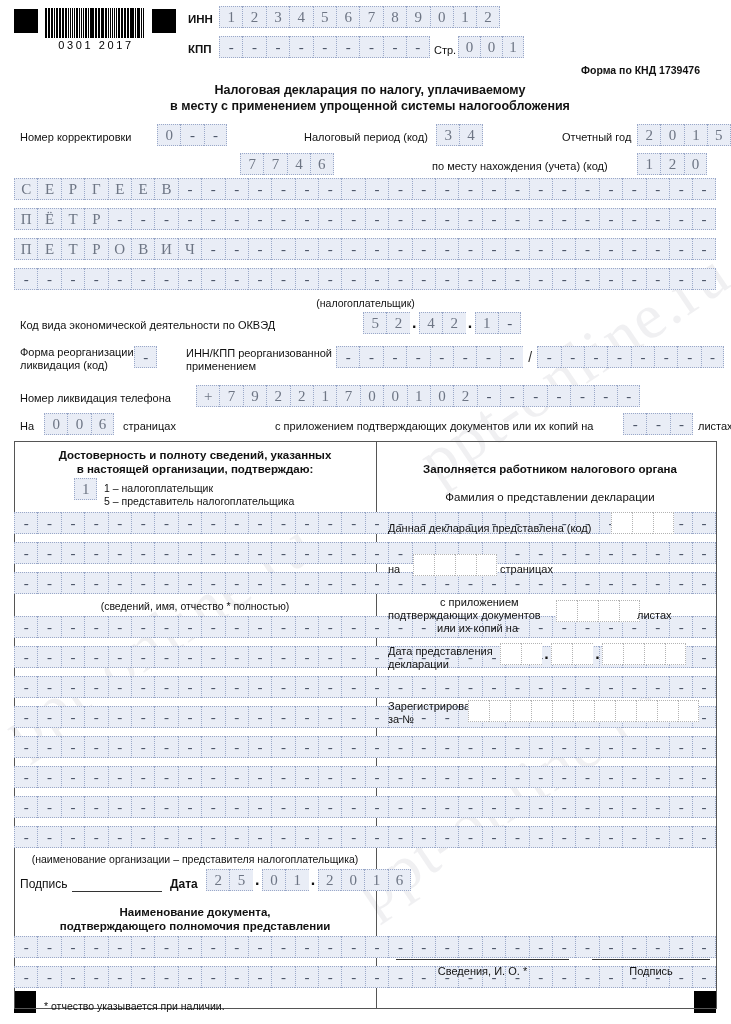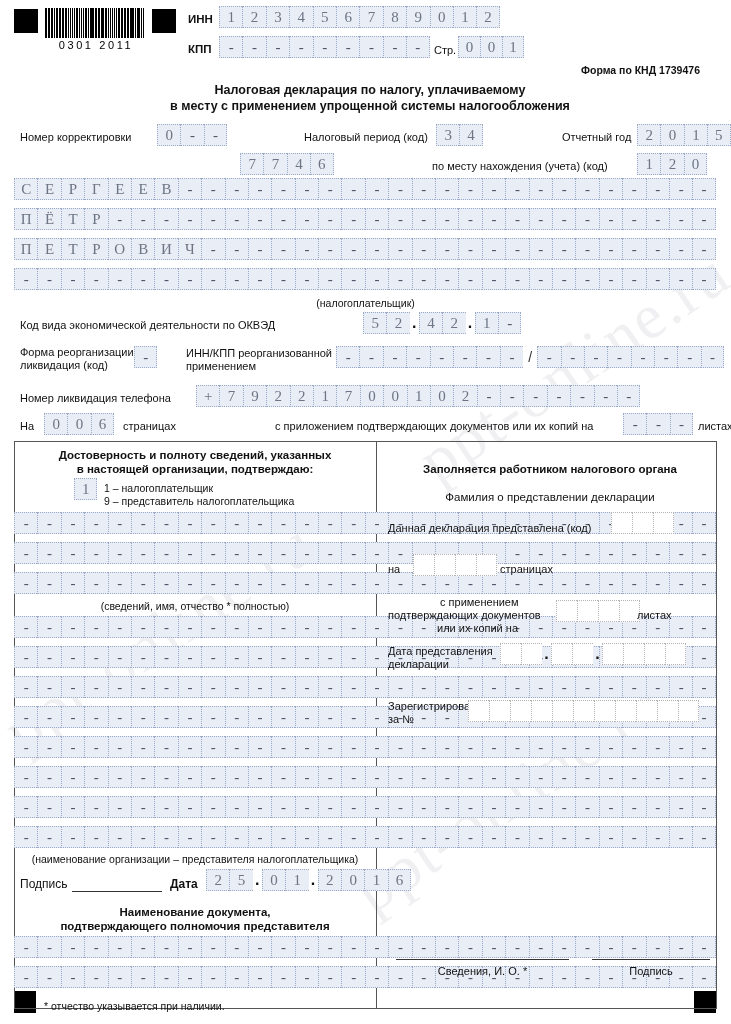--- a/index.html
+++ b/index.html
@@ -148,21 +148,21 @@
         <i style="width: 1px;"></i>
         <i style="width: 2px;"></i>
         <i style="width: 1px;"></i>
         <i style="width: 3px;"></i>
         <i style="width: 1px;"></i>
         <i style="width: 1px;"></i>
         <i style="width: 2px;"></i>
         <i style="width: 1px;"></i>
         <i style="width: 2px;"></i>
       </div>
-    <div class="barcode-num">0301 2011</div>
+    <div class="barcode-num">0301 2017</div>
 
     <div class="lbl b" style="left:188px;top:13px;font-size:11.5px;">ИНН</div>
     <div class="cells" id="inn-cells" style="left:219px;top:6px;">
         <div class="cell" style="width: 23.4px;">1</div>
         <div class="cell" style="width: 23.4px;">2</div>
         <div class="cell" style="width: 23.4px;">3</div>
         <div class="cell" style="width: 23.4px;">4</div>
         <div class="cell" style="width: 23.4px;">5</div>
         <div class="cell" style="width: 23.4px;">6</div>
         <div class="cell" style="width: 23.4px;">7</div>
@@ -444,21 +444,21 @@
     <div class="vr" style="left:14px;top:441px;height:568px;"></div>
     <div class="vr" style="left:716px;top:441px;height:568px;"></div>
 
     <div class="lbl b ctr" style="left:20px;top:449px;width:350px;font-size:11.5px;">Достоверность и полноту сведений, указанных</div>
     <div class="lbl b ctr" style="left:20px;top:463px;width:350px;font-size:11.5px;">в настоящей организации, подтверждаю:</div>
 
     <div class="cells" id="confirm-code" style="left:74px;top:478px;">
         <div class="cell" style="width: 23.4px;">1</div>
       </div>
     <div class="lbl" style="left:104px;top:482px;font-size:10.5px;">1 – налогоплательщик</div>
-    <div class="lbl" style="left:104px;top:495px;font-size:10.5px;">9 – представитель налогоплательщика</div>
+    <div class="lbl" style="left:104px;top:495px;font-size:10.5px;">5 – представитель налогоплательщика</div>
 
     <div class="rowcells" id="fio1" style="left:14px;top:512px;">
         <div class="cell dash" style="width: 23.4px;">-</div>
         <div class="cell dash" style="width: 23.4px;">-</div>
         <div class="cell dash" style="width: 23.4px;">-</div>
         <div class="cell dash" style="width: 23.4px;">-</div>
         <div class="cell dash" style="width: 23.4px;">-</div>
         <div class="cell dash" style="width: 23.4px;">-</div>
         <div class="cell dash" style="width: 23.4px;">-</div>
         <div class="cell dash" style="width: 23.4px;">-</div>
@@ -819,21 +819,21 @@
         <div class="cell" style="width: 23.4px;">0</div>
         <div class="cell" style="width: 23.4px;">1</div>
         <div class="dotsep">.</div>
         <div class="cell" style="width: 23.4px;">2</div>
         <div class="cell" style="width: 23.4px;">0</div>
         <div class="cell" style="width: 23.4px;">1</div>
         <div class="cell" style="width: 23.4px;">6</div>
       </div>
 
     <div class="lbl b ctr" style="left:14px;top:906px;width:362px;font-size:11.5px;">Наименование документа,</div>
-    <div class="lbl b ctr" style="left:14px;top:920px;width:362px;font-size:11.5px;">подтверждающего полномочия представителя</div>
+    <div class="lbl b ctr" style="left:14px;top:920px;width:362px;font-size:11.5px;">подтверждающего полномочия представлении</div>
 
     <div class="rowcells" id="doc1" style="left:14px;top:936px;">
         <div class="cell dash" style="width: 23.4px;">-</div>
         <div class="cell dash" style="width: 23.4px;">-</div>
         <div class="cell dash" style="width: 23.4px;">-</div>
         <div class="cell dash" style="width: 23.4px;">-</div>
         <div class="cell dash" style="width: 23.4px;">-</div>
         <div class="cell dash" style="width: 23.4px;">-</div>
         <div class="cell dash" style="width: 23.4px;">-</div>
         <div class="cell dash" style="width: 23.4px;">-</div>
@@ -907,21 +907,21 @@
 
     <div class="lbl" style="left:388px;top:563px;font-size:11px;">на</div>
     <div class="cells" id="off-pages" style="left:413px;top:554px;">
         <div class="cell gray" style="width: 21px;"></div>
         <div class="cell gray" style="width: 21px;"></div>
         <div class="cell gray" style="width: 21px;"></div>
         <div class="cell gray" style="width: 21px;"></div>
       </div>
     <div class="lbl" style="left:500px;top:563px;font-size:11px;">страницах</div>
 
-    <div class="lbl" style="left:440px;top:596px;font-size:11px;">с применением</div>
+    <div class="lbl" style="left:440px;top:596px;font-size:11px;">с приложением</div>
     <div class="lbl" style="left:388px;top:609px;font-size:11px;">подтверждающих документов</div>
     <div class="lbl" style="left:437px;top:622px;font-size:11px;">или их копий на</div>
     <div class="cells" id="off-attach" style="left:556px;top:600px;">
         <div class="cell gray" style="width: 21px;"></div>
         <div class="cell gray" style="width: 21px;"></div>
         <div class="cell gray" style="width: 21px;"></div>
         <div class="cell gray" style="width: 21px;"></div>
       </div>
     <div class="lbl" style="left:637px;top:609px;font-size:11px;">листах</div>
 

